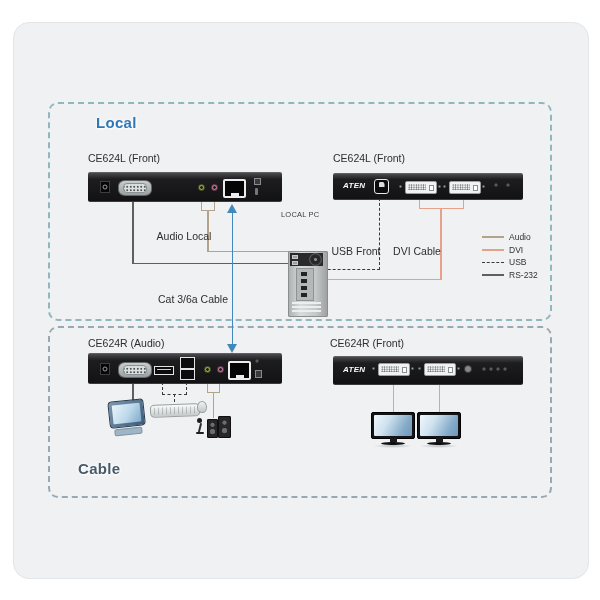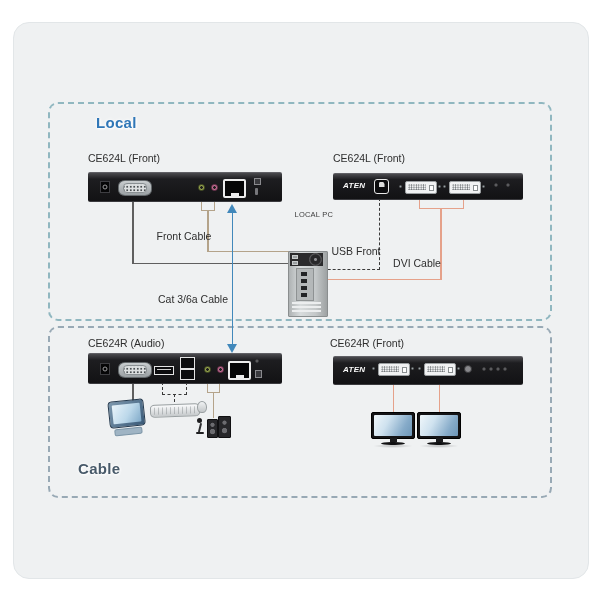--- a/index.html
+++ b/index.html
@@ -74,21 +74,21 @@
   
   .leg-row{display:flex;align-items:center;height:12.5px;gap:5px;}
   .leg-line{width:22px;height:0;}
   .leg-solid-audio{border-top:2px solid #b4a38a;}
   .leg-solid-dvi{border-top:2px solid #e5a18a;}
   .leg-dashed-usb{border-top:1.5px dashed #3a3a3a;}
   .leg-solid-rs232{border-top:2px solid #5f5f5f;}
   .leg-text{font-size:8.5px;color:#333;}
 
   
-  .pc-label{font-size:7.5px;color:#3c3c3c;letter-spacing:.2px;text-align:right;}
+  .pc-label{font-size:7.5px;color:#3c3c3c;letter-spacing:.2px;text-align:left;}
   .pc-body{width:38px;height:64px;background:linear-gradient(90deg,#aeb2b3,#d8dcdd 30%,#c4c8c9 70%,#9ea2a3);
     border:1px solid #8a8e8f;border-radius:1px;}
   .pc-top{left:2px;top:2px;width:33px;height:13px;background:#2a2a2c;}
   .pc-fan{left:19px;top:0px;width:13px;height:13px;border-radius:50%;border:1px solid #5a5a5c;box-sizing:border-box;
     background:radial-gradient(circle,#909094 1px,#28282a 2px 60%,#4a4a4c 70%);}
   .pc-port{background:#9a9ea0;border:1px solid #c8cccd;box-sizing:border-box;}
   .pc-io{left:8px;top:17px;width:16px;height:31px;background:#b4b8b9;border:1px solid #8e9293;}
   .pc-slot{left:4px;width:6px;height:4px;background:#222426;}
   .pc-vents{left:4px;top:51px;width:29px;height:11px;
     background:repeating-linear-gradient(180deg,#eceeef 0 2px,transparent 2px 4px);}
@@ -256,19 +256,37 @@
   </div>
   <div class="a" style="left:417px;top:412px;">
     <div class="mon-frame">
         <div class="mon-screen"></div>
       </div>
     <div class="mon-neck"></div>
     <div class="mon-base"></div>
     <div class="mon-shadow"></div>
   </div>
 
-  <div class="a cable-label" style="left:144px;top:230px;width:80px;text-align:center;">Front Cable</div>
+  <div class="a cable-label" style="left:144px;top:230px;width:80px;text-align:center;">Audio Local</div>
   <div class="a cable-label" style="left:316px;top:245px;width:80px;text-align:center;">USB Front</div>
-  <div class="a cable-label" style="left:377px;top:245px;width:80px;text-align:center;margin-top:12px;">DVI Cable</div>
+  <div class="a cable-label" style="left:377px;top:245px;width:80px;text-align:center;">DVI Cable</div>
   <div class="a cable-label" style="left:138px;top:293px;width:90px;text-align:right;">Cat 3/6a Cable</div>
 
+  <div class="a" style="left:482px;top:231px;">
+    <div class="leg-row">
+      <div class="leg-line leg-solid-audio"></div>
+      <div class="leg-text">Audio</div>
+    </div>
+    <div class="leg-row">
+      <div class="leg-line leg-solid-dvi"></div>
+      <div class="leg-text">DVI</div>
+    </div>
+    <div class="leg-row">
+      <div class="leg-line leg-dashed-usb"></div>
+      <div class="leg-text">USB</div>
+    </div>
+    <div class="leg-row">
+      <div class="leg-line leg-solid-rs232"></div>
+      <div class="leg-text">RS-232</div>
+    </div>
+  </div>
 
 </div>
 
 </body></html>

